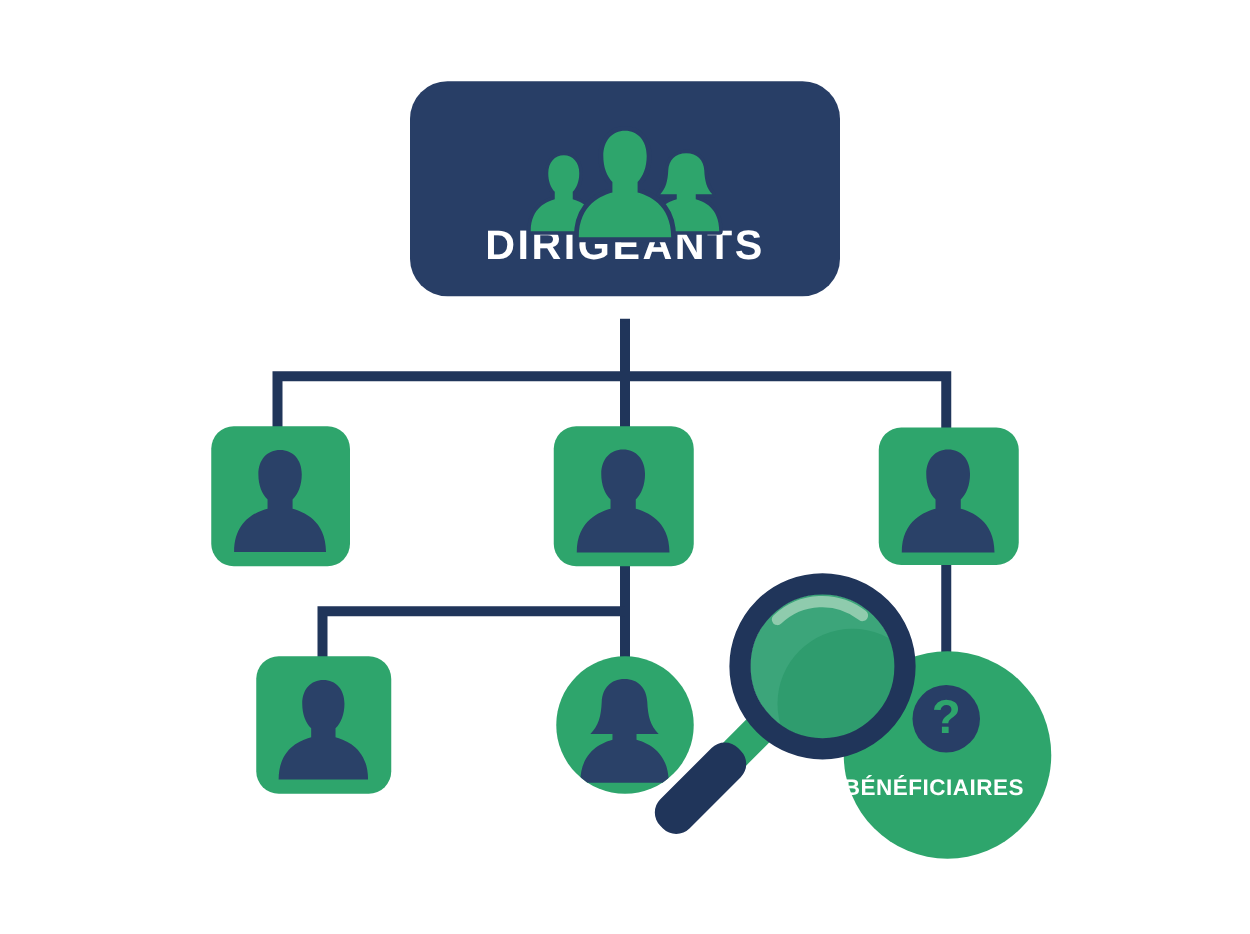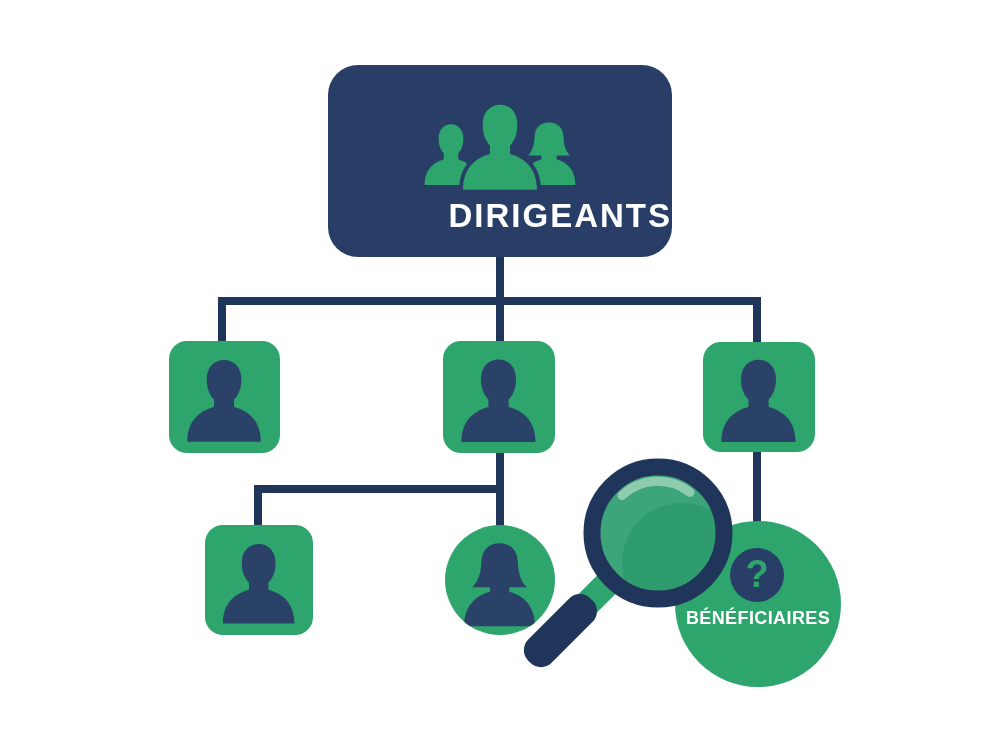--- a/index.html
+++ b/index.html
@@ -2,23 +2,23 @@
 <html style="--background: #FFFFFF; --navy: #283E66; --line-navy: #20355A; --silhouette-navy: #2A4168; --green: #2EA56C; --lens-green: #3CA57A; --lens-shade: #2F9C6E; --lens-highlight: #8FCBAD; --text-white: #FFFFFF;"><head>
 <meta charset="utf-8">
 <style>
   html,body{margin:0;padding:0;background:#fff;}
   .stage{position:relative;width:1000px;height:747px;background:var(--background,#fff);
          overflow:hidden;font-family:"Liberation Sans",sans-serif;}
   .stage *{box-sizing:border-box;}
   svg{display:block;}
   .connectors{position:absolute;left:0;top:0;z-index:1;}
 
-  .root-box{position:absolute;left:328px;top:65px;width:344px;height:192px;
+  .root-box{position:absolute;left:328px;top:65px;width:344px;height:172px;
             background:var(--navy);border-radius:30px;z-index:2;
-            display:flex;flex-direction:column;align-items:flex-end;justify-content:flex-end;}
+            display:flex;flex-direction:column;align-items:center;justify-content:flex-end;}
   .root-icon{position:absolute;left:50%;top:18px;transform:translateX(-50%);}
   .root-label{color:var(--text-white);font-weight:bold;font-size:33px;letter-spacing:2px;
               margin-bottom:22px;white-space:nowrap;}
 
   .card{position:absolute;background:var(--green);border-radius:18px;z-index:2;
         display:flex;align-items:flex-end;justify-content:center;}
   .card svg{width:92%;height:96%;}
   .card-a{left:169px;top:341px;width:111px;height:112px;}
   .card-b{left:443px;top:341px;width:112px;height:112px;}
   .card-c{left:703px;top:342px;width:112px;height:110px;}
@@ -28,21 +28,21 @@
                background:var(--green);border-radius:50%;z-index:2;overflow:hidden;
                display:flex;align-items:flex-end;justify-content:center;}
   .circle-card svg{width:92%;height:94%;}
 
   .beneficiaries{position:absolute;left:675px;top:521px;width:166px;height:166px;
                  background:var(--green);border-radius:50%;z-index:2;}
   .q-badge{position:absolute;left:55px;top:27px;width:54px;height:54px;border-radius:50%;
            background:var(--navy);display:flex;align-items:center;justify-content:center;}
   .q-badge span{color:var(--green);font-size:38px;font-weight:bold;line-height:1;
                 transform:translateY(-1px);}
-  .b-text{position:absolute;left:0;top:86px;width:100%;text-align:center;
+  .b-text{position:absolute;left:0;top:98px;width:100%;
           color:var(--text-white);font-weight:bold;font-size:18px;line-height:23px;
           letter-spacing:.4px;}
 
   .magnifier{position:absolute;left:510px;top:440px;z-index:3;}
 </style>
 </head>
 <body>
 
 <div class="stage">
 

